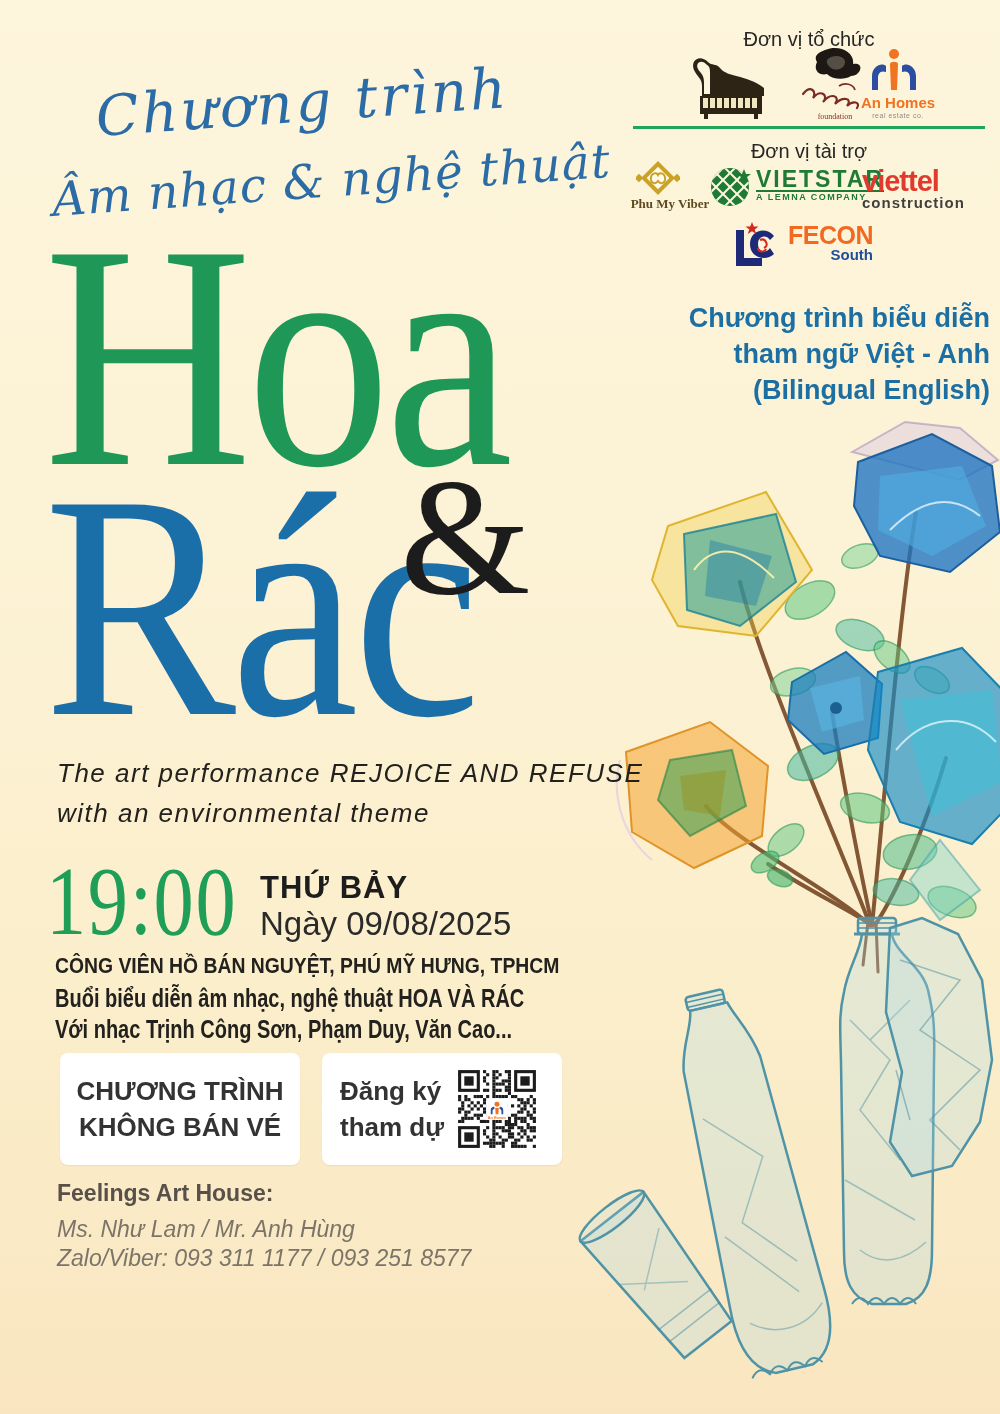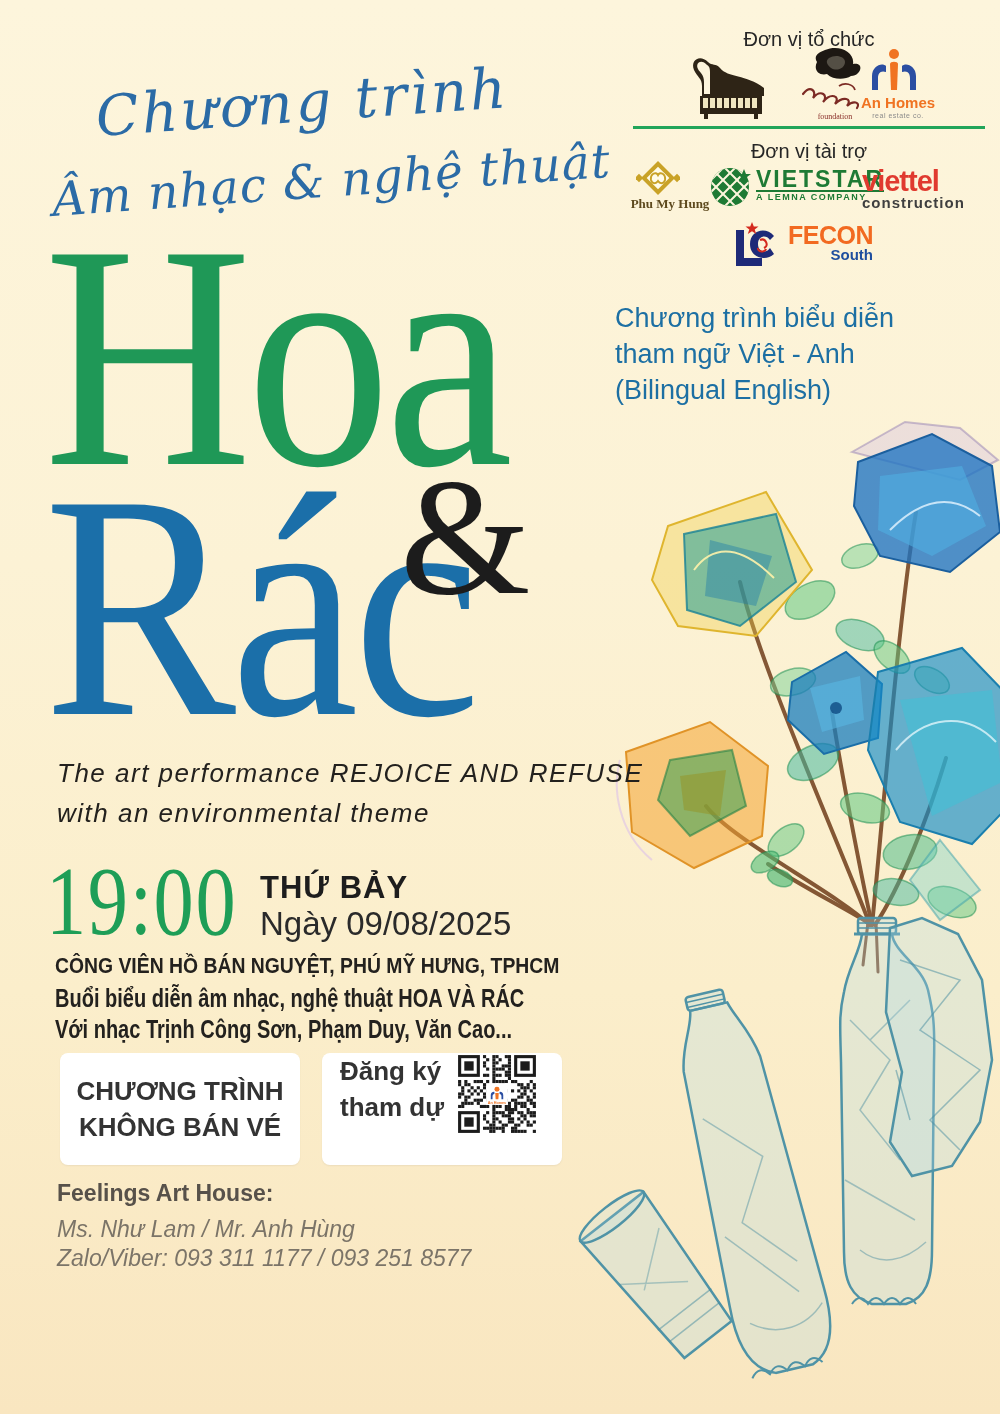--- a/index.html
+++ b/index.html
@@ -14,41 +14,41 @@
   .script-line { font-family:"DejaVu Serif", serif; font-style:italic; color:#2b6ba6; transform:rotate(-4deg); transform-origin:left; white-space:nowrap; }
   .script1 { left:96px; top:84px; font-size:56px; letter-spacing:3px; }
   .script2 { left:52px; top:172px; font-size:47px; letter-spacing:1px; }
 
   
   .unit-label { left:633px; width:352px; text-align:center; font-size:20px; color:#262626; }
   .divider { left:633px; top:126px; width:352px; height:3px; background:#21a55a; }
   .logo { display:flex; align-items:center; justify-content:center; }
 
   
-  .bilingual { left:615px; top:300px; width:375px; text-align:left; color:#1c6fa3; font-size:27px; font-weight:400; line-height:36px; }
+  .bilingual { left:615px; top:300px; width:375px; text-align:right; color:#1c6fa3; font-size:27px; font-weight:700; line-height:36px; }
 
   
   .t-hoa { left:44px; top:196px; font-family:"Liberation Serif", serif; font-size:320px; line-height:1; color:#1f9857; transform:scaleX(.90); transform-origin:left top; letter-spacing:-6px; }
   .t-amp { left:400px; top:452px; font-family:"Liberation Serif", serif; font-size:168px; line-height:1; color:#1c1c1c; }
   .t-rac { left:44px; top:446px; font-family:"Liberation Serif", serif; font-size:320px; line-height:1; color:#1b6fa9; transform:scaleX(.90); transform-origin:left top; letter-spacing:-6px; }
 
   .subtitle { left:57px; top:753px; font-size:26px; font-style:italic; color:#23211e; letter-spacing:1.5px; line-height:40px; white-space:nowrap; }
 
   
   .ev-time { left:46px; top:852px; font-family:"Liberation Serif", serif; font-size:98px; line-height:1; color:#1e9e57; letter-spacing:2px; transform:scaleX(.82); transform-origin:left top; }
   .ev-day  { left:260px; top:870px; font-size:31px; font-weight:700; color:#1d1d1d; letter-spacing:1px; }
   .ev-date { left:260px; top:905px; font-size:33px; color:#2a2a2a; }
   .ev-venue { left:55px; top:953px; font-size:22px; font-weight:700; color:#23211e; white-space:nowrap; transform:scaleX(.88); transform-origin:left top; }
   .ev-desc  { left:55px; top:984px; font-size:25px; font-weight:700; color:#23211e; white-space:nowrap; transform:scaleX(.80); transform-origin:left top; }
   .ev-music { left:55px; top:1015px; font-size:25px; font-weight:700; color:#23211e; white-space:nowrap; transform:scaleX(.80); transform-origin:left top; }
 
   
   .cta-box { top:1053px; height:112px; background:#ffffff; border-radius:8px; box-shadow:0 1px 2px rgba(0,0,0,.06); }
   .cta1 { left:60px; width:240px; display:flex; flex-direction:column; justify-content:center; align-items:center; }
-  .cta2 { left:322px; width:240px; display:flex; align-items:flex-start; padding-left:18px; }
+  .cta2 { left:322px; width:240px; display:flex; align-items:center; padding-left:18px; }
   .cta-text { font-size:26px; font-weight:700; color:#333; line-height:36px; text-align:center; }
   .cta2 .cta-text { text-align:left; }
   .qr-wrap { margin-left:12px; width:82px; height:82px; background:#fff; }
 
   
   .contact { left:57px; width:480px; }
   .contact .org { font-size:23px; font-weight:700; color:#57514a; margin-bottom:8px; }
   .contact .line { font-size:23px; font-style:italic; color:#7b7468; line-height:29px; }
   .c1 { top:1180px; } .c2 { top:1276px; }
 
@@ -210,21 +210,21 @@
 
   <div class="abs unit-label" style="top:140px;">Đơn vị tài trợ</div>
 
   <svg class="abs" style="left:636px; top:158px;" width="44" height="40" viewBox="0 0 44 40">
     <rect x="10" y="8" width="24" height="24" transform="rotate(45 22 20)" fill="#c9a227"></rect>
     <rect x="14" y="12" width="16" height="16" transform="rotate(45 22 20)" fill="#fffbe8"></rect>
     <path d="M15,22 C14,16 20,13 22,17 C24,13 30,16 29,22 C28,26 24,26 22,23 C20,26 16,26 15,22 Z" fill="none" stroke="#c9a227" stroke-width="2"></path>
     <rect x="0" y="17" width="6" height="6" transform="rotate(45 3 20)" fill="#c9a227"></rect>
     <rect x="38" y="17" width="6" height="6" transform="rotate(45 41 20)" fill="#c9a227"></rect>
   </svg>
-  <div class="abs pmh-name" style="left:622px; top:196px; width:96px; text-align:center;">Phu My Hung</div>
+  <div class="abs pmh-name" style="left:622px; top:196px; width:96px; text-align:center;">Phu My Viber</div>
 
   <svg class="abs" style="left:708px; top:165px;" width="44" height="44" viewBox="0 0 44 44">
     <defs>
         <clipPath id="vsclip">
           <circle cx="22" cy="22" r="19"></circle>
         </clipPath>
       </defs>
     <circle cx="22" cy="22" r="19" fill="#1e7a34"></circle>
     <g clip-path="url(#vsclip)" stroke="#fdf5dc" stroke-width="2">
       <path d="M-4,10 L30,44 M2,2 L40,40 M10,-4 L44,30 M20,-6 L50,24"></path>

